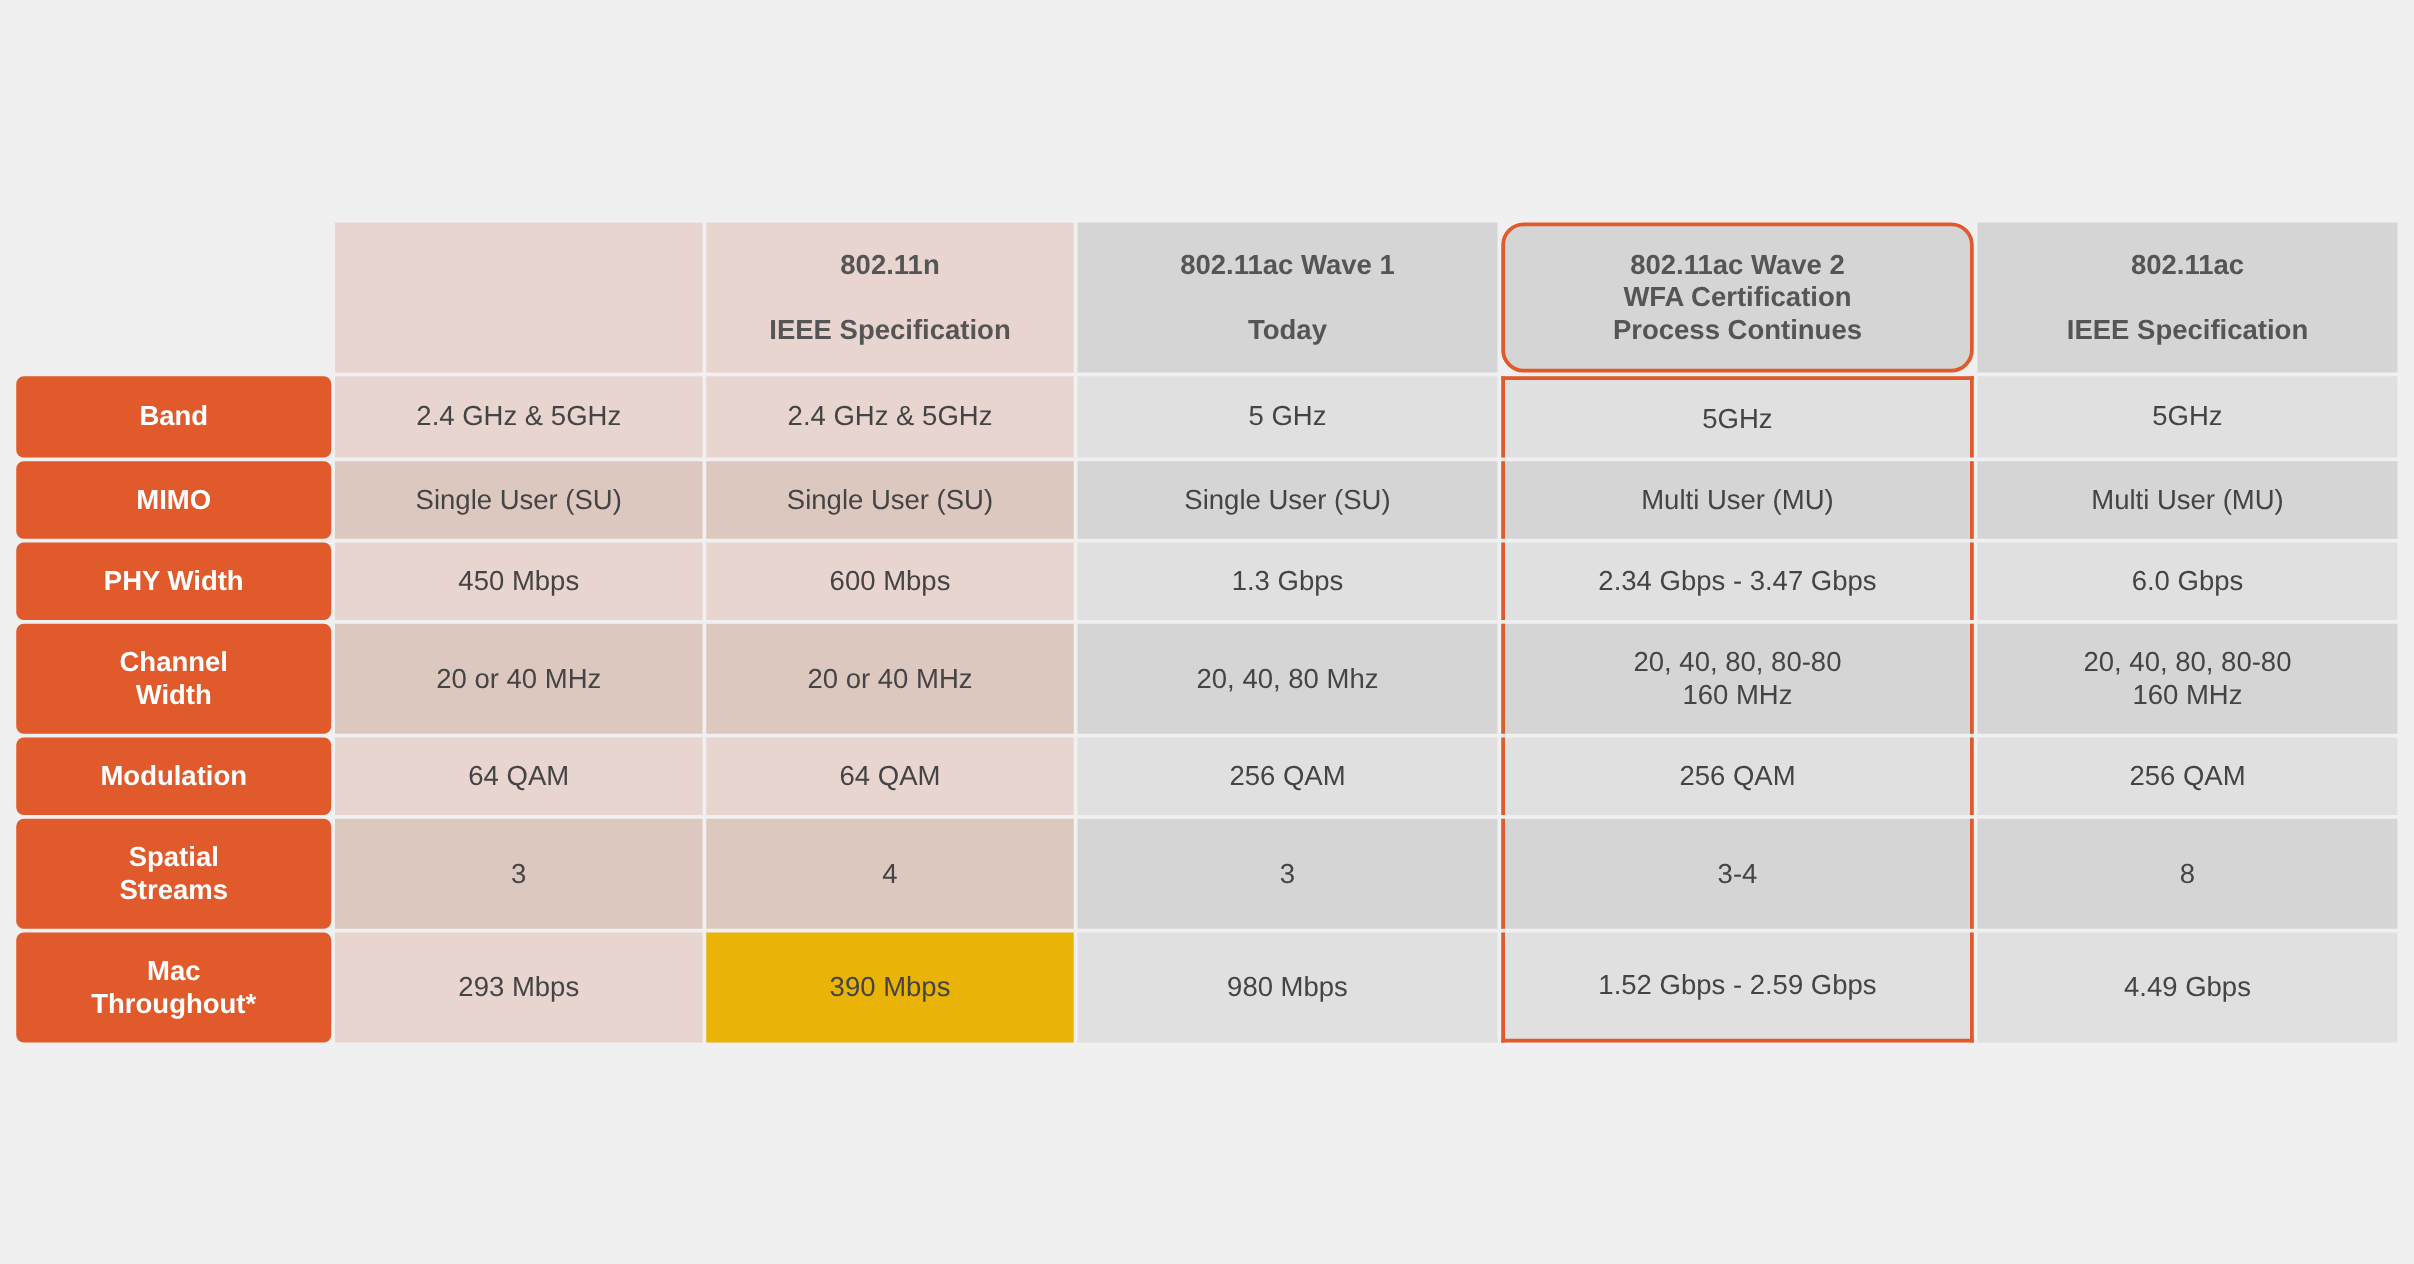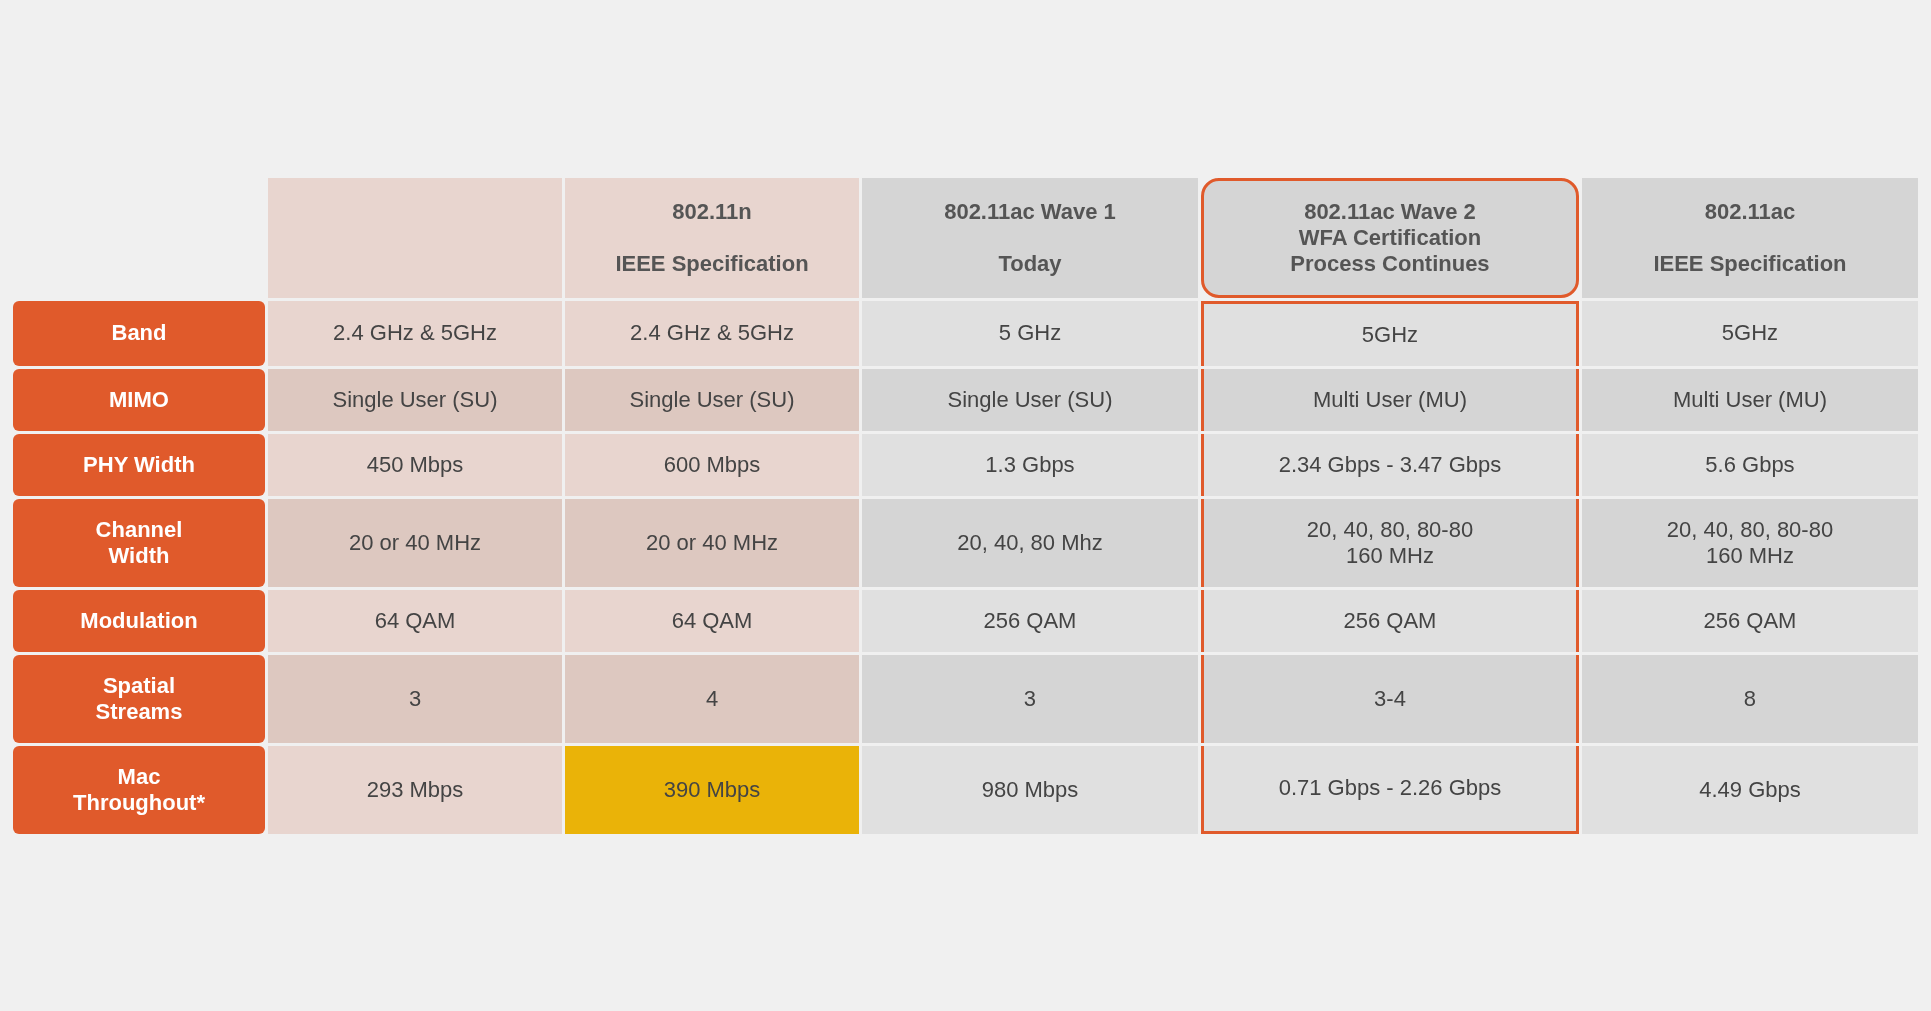--- a/index.html
+++ b/index.html
@@ -95,21 +95,21 @@
           <td style="background: rgb(213, 213, 213);">Single User (SU)</td>
           <td style="background: rgb(213, 213, 213); border-left: 3px solid rgb(224, 90, 43); border-right: 3px solid rgb(224, 90, 43);">Multi User (MU)</td>
           <td style="background: rgb(213, 213, 213);">Multi User (MU)</td>
         </tr>
         <tr class="row-odd middle-row">
           <td class="row-header">PHY Width</td>
           <td style="background: rgb(232, 213, 207);">450 Mbps</td>
           <td style="background: rgb(232, 213, 207);">600 Mbps</td>
           <td style="background: rgb(224, 224, 224);">1.3 Gbps</td>
           <td style="background: rgb(224, 224, 224); border-left: 3px solid rgb(224, 90, 43); border-right: 3px solid rgb(224, 90, 43);">2.34 Gbps - 3.47 Gbps</td>
-          <td style="background: rgb(224, 224, 224);">5.6 Gbps</td>
+          <td style="background: rgb(224, 224, 224);">6.0 Gbps</td>
         </tr>
         <tr class="row-even middle-row">
           <td class="row-header">Channel<br>Width</td>
           <td style="background: rgb(221, 200, 192);">20 or 40 MHz</td>
           <td style="background: rgb(221, 200, 192);">20 or 40 MHz</td>
           <td style="background: rgb(213, 213, 213);">20, 40, 80 Mhz</td>
           <td style="background: rgb(213, 213, 213); border-left: 3px solid rgb(224, 90, 43); border-right: 3px solid rgb(224, 90, 43);">20, 40, 80, 80-80<br>160 MHz</td>
           <td style="background: rgb(213, 213, 213);">20, 40, 80, 80-80<br>160 MHz</td>
         </tr>
         <tr class="row-odd middle-row">
@@ -126,18 +126,18 @@
           <td style="background: rgb(221, 200, 192);">4</td>
           <td style="background: rgb(213, 213, 213);">3</td>
           <td style="background: rgb(213, 213, 213); border-left: 3px solid rgb(224, 90, 43); border-right: 3px solid rgb(224, 90, 43);">3-4</td>
           <td style="background: rgb(213, 213, 213);">8</td>
         </tr>
         <tr class="row-odd last-row">
           <td class="row-header">Mac<br>Throughout*</td>
           <td style="background: rgb(232, 213, 207);">293 Mbps</td>
           <td style="background: #eab308;">390 Mbps</td>
           <td style="background: rgb(224, 224, 224);">980 Mbps</td>
-          <td style="background: rgb(224, 224, 224); border-left: 3px solid rgb(224, 90, 43); border-right: 3px solid rgb(224, 90, 43); border-bottom: 3px solid rgb(224, 90, 43);">0.71 Gbps - 2.26 Gbps</td>
+          <td style="background: rgb(224, 224, 224); border-left: 3px solid rgb(224, 90, 43); border-right: 3px solid rgb(224, 90, 43); border-bottom: 3px solid rgb(224, 90, 43);">1.52 Gbps - 2.59 Gbps</td>
           <td style="background: rgb(224, 224, 224);">4.49 Gbps</td>
         </tr>
       </tbody>
   </table>
 </div>
 
 </body></html>

